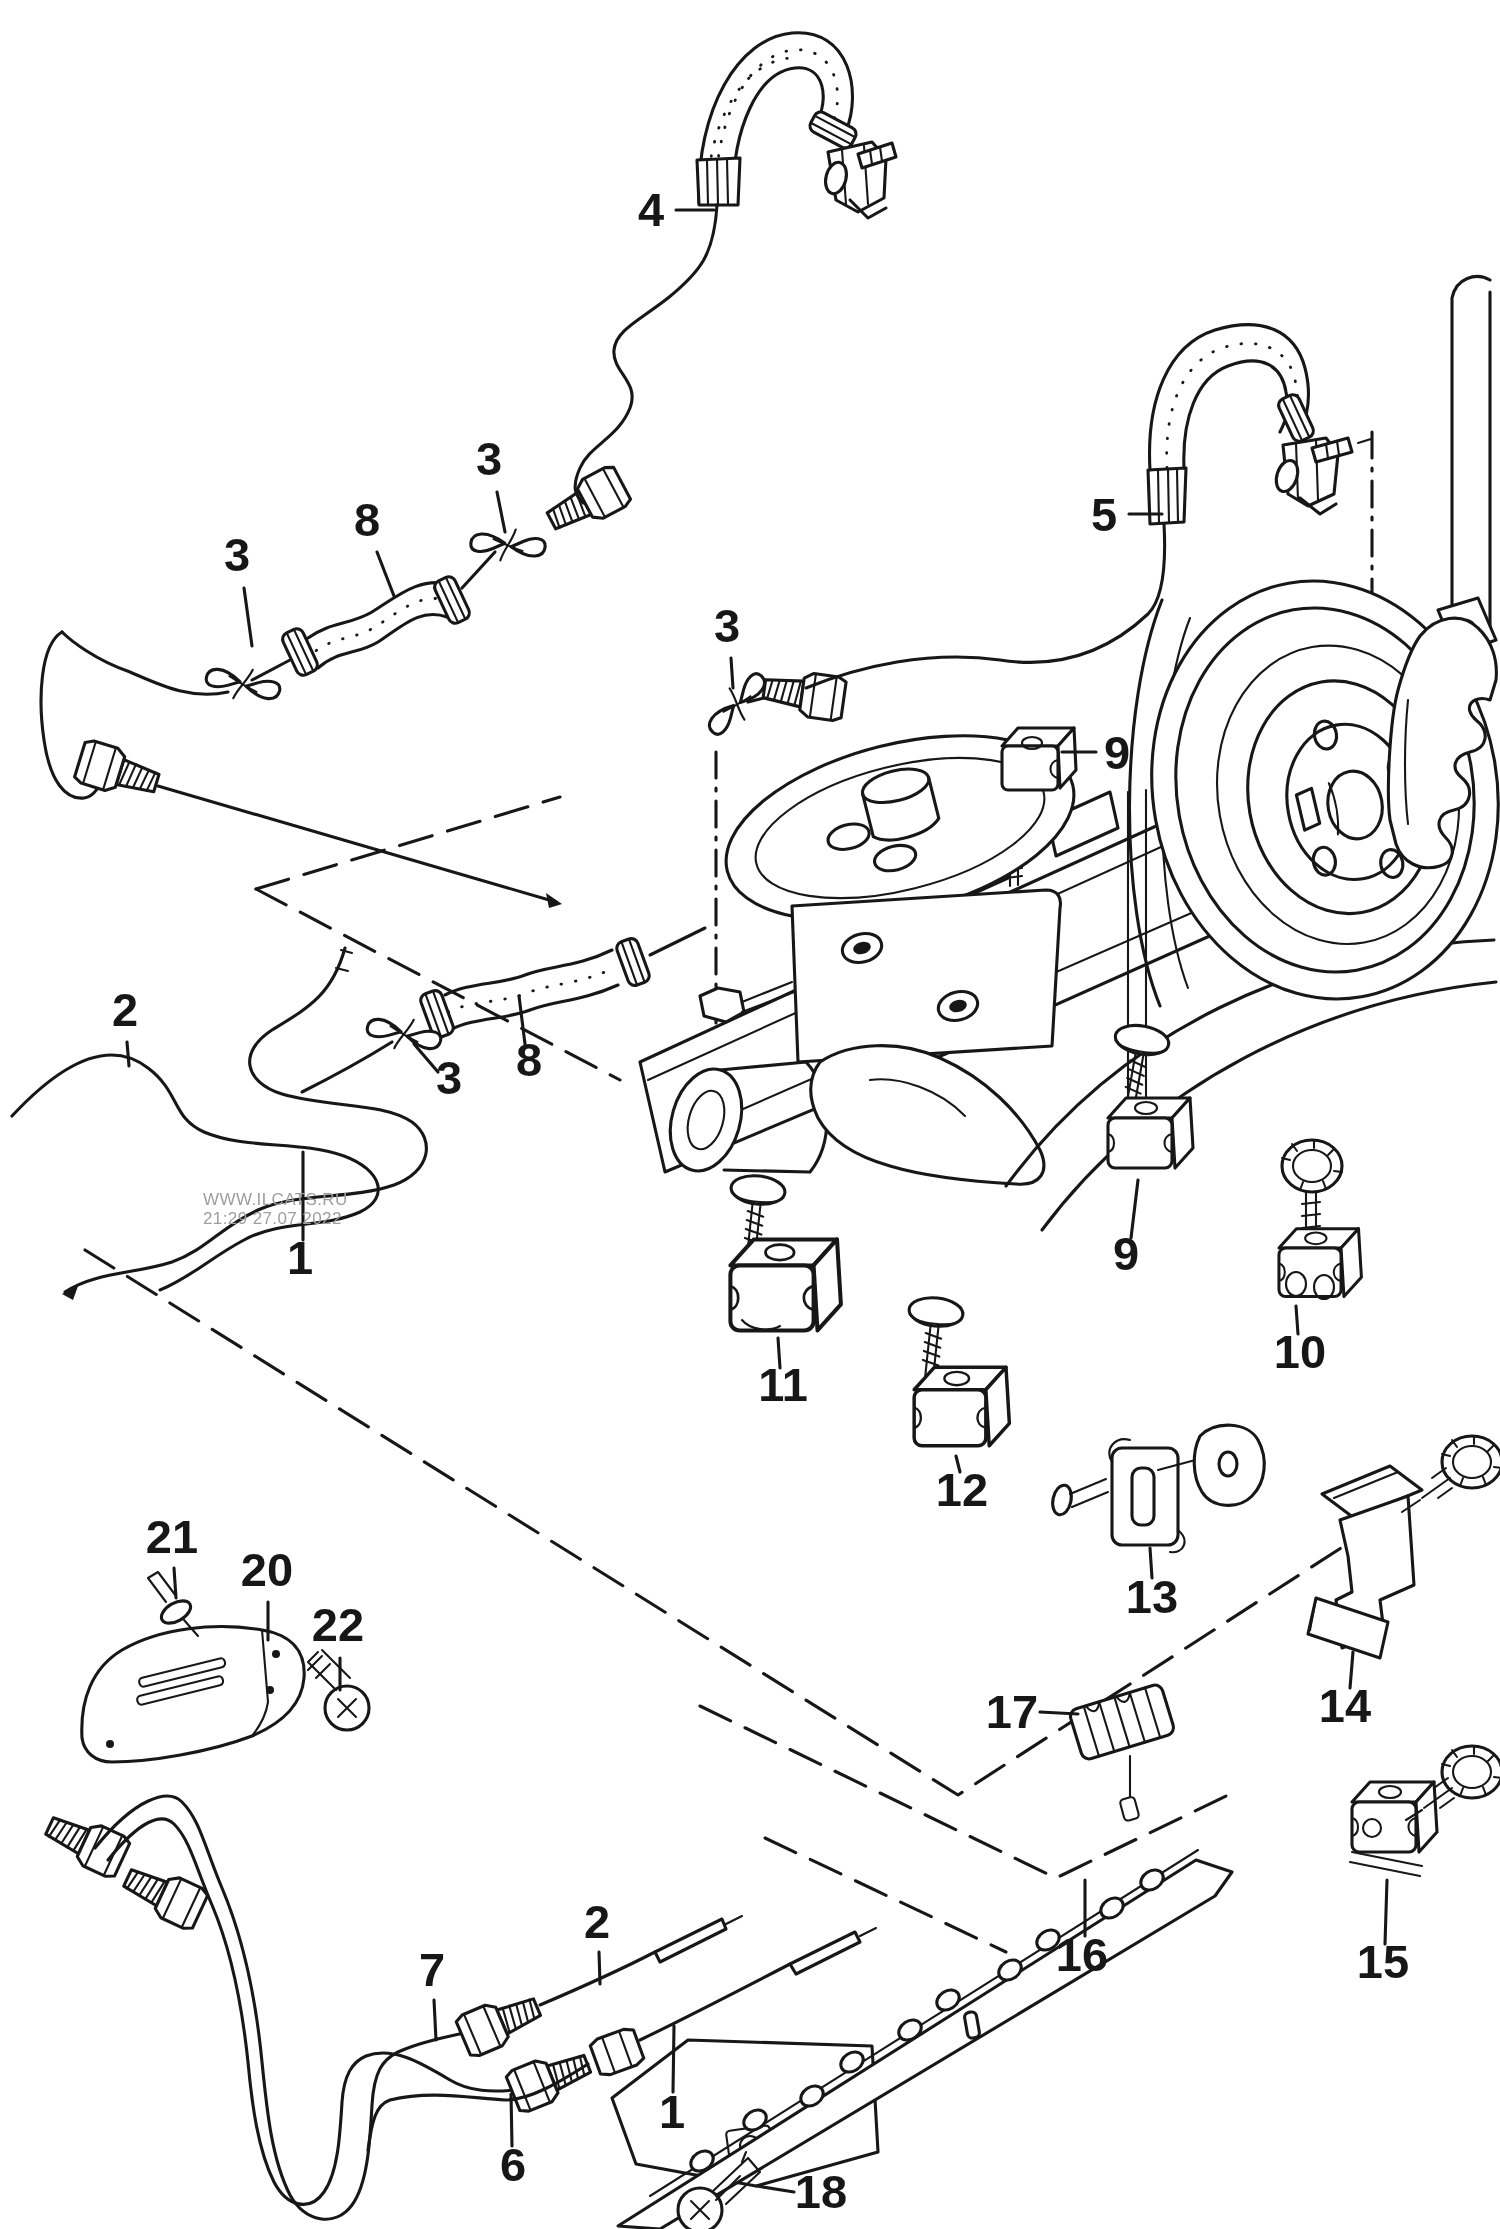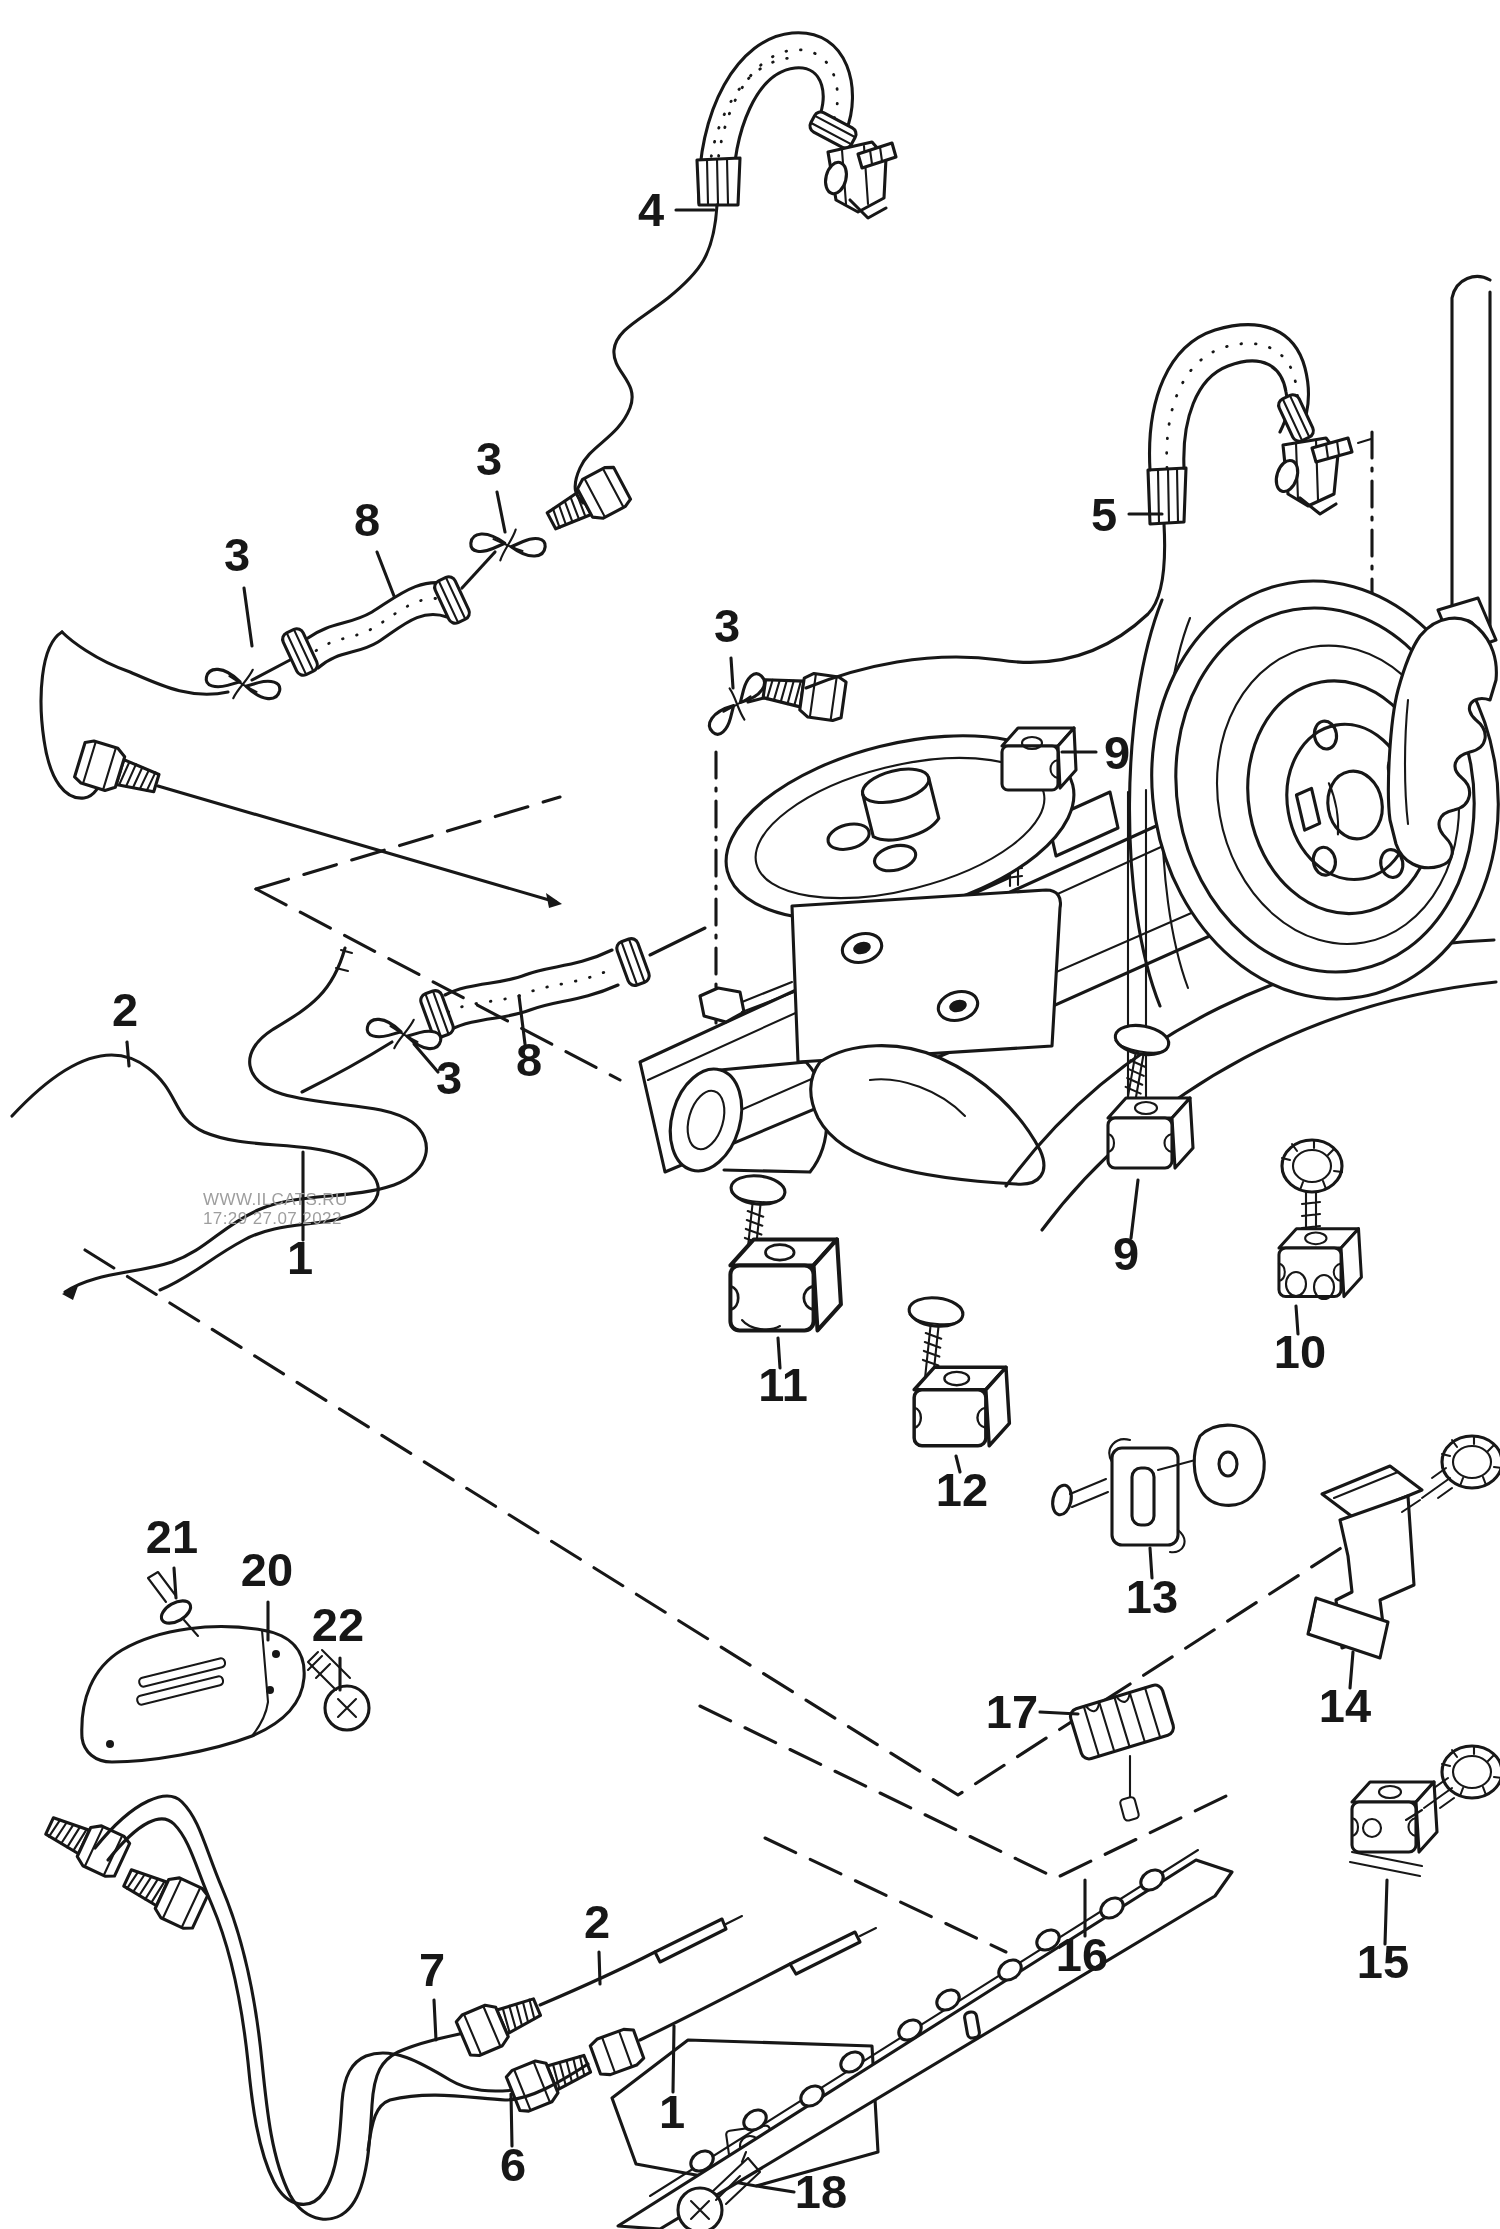--- a/index.html
+++ b/index.html
@@ -464,16 +464,16 @@
         </g>
         <g>
           <polyline points="794,2192 757,2186" class="ln"></polyline>
           <text x="821" y="2208" text-anchor="middle" class="callout-text">18</text>
         </g>
       </g>
 </svg>
 
 <div class="wm" style="color: rgb(158, 158, 158);">
   <div>WWW.ILCATS.RU</div>
-  <div>17:29 27.07.2022</div>
+  <div>21:29 27.07.2022</div>
 </div>
 
 </div>
 
 </body></html>

